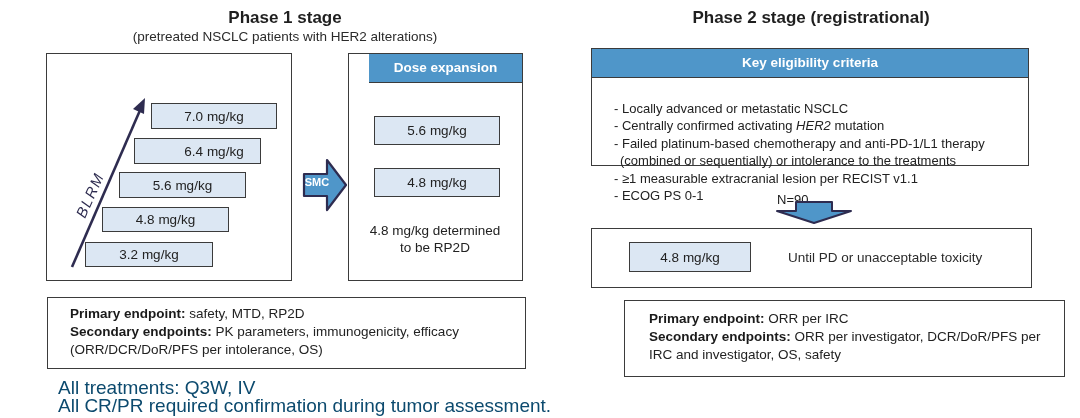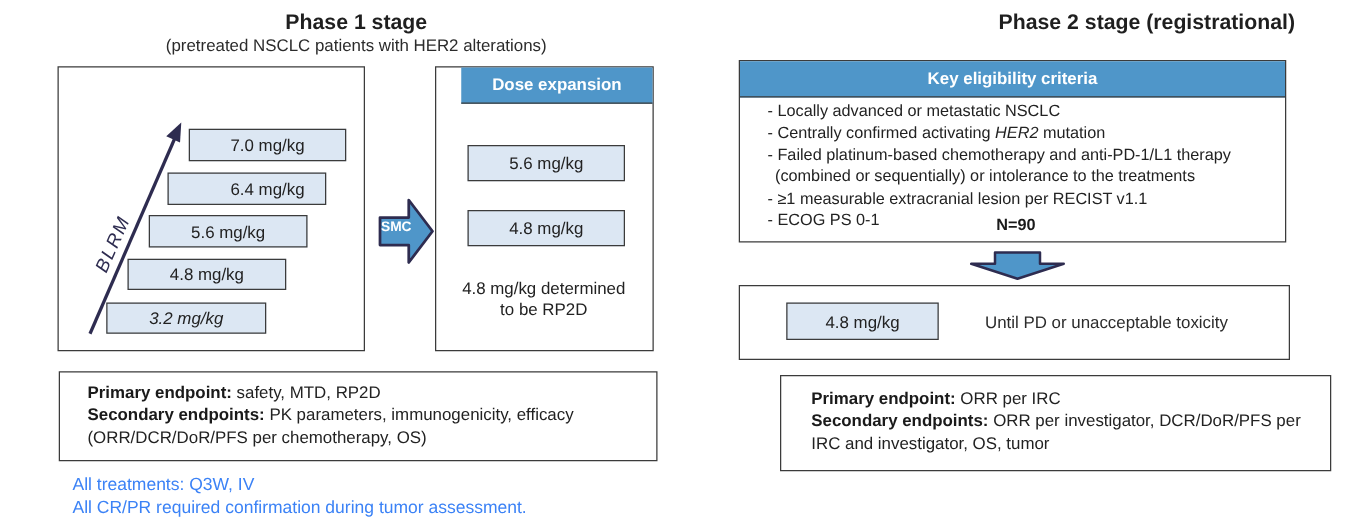--- a/index.html
+++ b/index.html
@@ -18,26 +18,26 @@
   .dose-box{
     position:absolute;background:#dce7f3;border:1.5px solid #3b3b3b;box-sizing:border-box;
     font-size:13.5px;text-align:center;display:flex;align-items:center;justify-content:center;
     color:#222222;
   }
   .note{font-size:13.5px;text-align:center;line-height:17px;color:#222222;}
   .endpoints{font-size:13.5px;line-height:18px;color:#222222;}
   .endpoints b{color:#1a1a1a;}
   .bullets{font-size:13px;line-height:17.4px;color:#222222;}
   .bullets .cont{padding-left:6px;}
-  .footnote{font-size:14px;line-height:17.5px;color:#3b82f6;}
+  .footnote{font-size:19px;line-height:17.5px;color:#0c4a6e;}
   .smc-text{
     position:absolute;left:0;top:19px;width:30px;text-align:center;
     color:#ffffff;font-weight:bold;font-size:11px;
   }
-  .n-badge{position:absolute;left:163px;top:4px;font-weight:bold;color:#1a1a1a;margin-left:20px;}
+  .n-badge{position:absolute;left:163px;top:4px;font-weight:normal;color:#1a1a1a;}
   i.gene{font-style:italic;}
 </style>
 </head>
 <body>
 
 <div id="figure">
 
   <div class="abs title" style="left:40px;top:8px;width:490px;">Phase 1 stage</div>
   <div class="abs subtitle" style="left:40px;top:29px;width:490px;">(pretreated NSCLC patients with HER2 alterations)</div>
 
@@ -46,21 +46,21 @@
     <svg class="abs" style="left:0;top:30px;" width="243" height="196" viewBox="0 0 243 196">
       <line x1="25" y1="183" x2="94" y2="24" stroke="#2e2c50" stroke-width="2.6"></line>
       <polygon points="98,14 86,25 97,30" fill="#2e2c50"></polygon>
       <text transform="translate(38,135) rotate(-66)" font-size="15" font-style="italic" letter-spacing="1.5" fill="#2e2c50">BLRM</text>
     </svg>
 
     <div class="dose-box" style="left:104px;top:49px;width:126px;height:26px;">7.0 mg/kg</div>
     <div class="dose-box" style="left:87px;top:84px;width:127px;height:26px;padding-left:33px;">6.4 mg/kg</div>
     <div class="dose-box" style="left:72px;top:118px;width:127px;height:26px;">5.6 mg/kg</div>
     <div class="dose-box" style="left:55px;top:153px;width:127px;height:25px;">4.8 mg/kg</div>
-    <div class="dose-box" style="left:38px;top:188px;width:128px;height:25px;font-style:italic;">3.2 mg/kg</div>
+    <div class="dose-box" style="left:38px;top:188px;width:128px;height:25px;">3.2 mg/kg</div>
   </div>
 
   <div class="abs" style="left:302px;top:157px;width:46px;height:56px;">
     <svg width="46" height="56" viewBox="0 0 46 56">
       <polygon points="2,17 25,17 25,3 44,28 25,53 25,39 2,39" fill="#4f96c9" stroke="#2e2c50" stroke-width="2.2" stroke-linejoin="round"></polygon>
     </svg>
     <span class="smc-text">SMC</span>
   </div>
 
   <div class="panel" style="left:348px;top:53px;width:175px;height:228px;padding-left:20px;">
@@ -69,33 +69,33 @@
     <div class="dose-box" style="left:25px;top:114px;width:126px;height:29px;">4.8 mg/kg</div>
     <div class="abs note" style="left:0;top:168px;width:172px;">
       <div>4.8 mg/kg determined</div>
       <div>to be RP2D</div>
     </div>
   </div>
 
   <div class="panel endpoints" style="left:47px;top:297px;width:479px;height:72px;padding:7px 6px 0 22px;">
     <div><b>Primary endpoint:</b><span> safety, MTD, RP2D</span></div>
     <div><b>Secondary endpoints:</b><span> PK parameters, immunogenicity, efficacy</span></div>
-    <div>(ORR/DCR/DoR/PFS per chemotherapy, OS)</div>
+    <div>(ORR/DCR/DoR/PFS per intolerance, OS)</div>
   </div>
 
   <div class="abs footnote" style="left:58px;top:379px;">
     <div>All treatments: Q3W, IV</div>
     <div>All CR/PR required confirmation during tumor assessment.</div>
   </div>
 
-  <div class="abs title" style="left:546px;top:8px;width:490px;text-align:right;">Phase 2 stage (registrational)</div>
+  <div class="abs title" style="left:566px;top:8px;width:490px;">Phase 2 stage (registrational)</div>
 
-  <div class="panel" style="left:591px;top:48px;width:438px;height:146px;">
+  <div class="panel" style="left:591px;top:48px;width:438px;height:118px;">
     <div class="panel-header">Key eligibility criteria</div>
-    <div class="bullets" style="padding:2px 8px 0 22px;">
+    <div class="bullets" style="padding:22px 8px 0 22px;">
       <div>- Locally advanced or metastatic NSCLC</div>
       <div><span>- Centrally confirmed activating </span><i class="gene">HER2</i><span> mutation</span></div>
       <div>- Failed platinum-based chemotherapy and anti-PD-1/L1 therapy</div>
       <div class="cont">(combined or sequentially) or intolerance to the treatments</div>
       <div>- ≥1 measurable extracranial lesion per RECIST v1.1</div>
       <div style="position:relative;">
         <span>- ECOG PS 0-1</span>
         <span class="n-badge">N=90</span>
       </div>
     </div>
@@ -106,16 +106,16 @@
   </svg>
 
   <div class="panel" style="left:591px;top:228px;width:441px;height:60px;">
     <div class="dose-box" style="left:37px;top:13px;width:122px;height:30px;">4.8 mg/kg</div>
     <div class="abs" style="left:196px;top:21px;font-size:13.5px;">Until PD or unacceptable toxicity</div>
   </div>
 
   <div class="panel endpoints" style="left:624px;top:300px;width:441px;height:77px;padding:9px 12px 0 24px;">
     <div><b>Primary endpoint:</b><span> ORR per IRC</span></div>
     <div><b>Secondary endpoints:</b><span> ORR per investigator, DCR/DoR/PFS per</span></div>
-    <div>IRC and investigator, OS, tumor</div>
+    <div>IRC and investigator, OS, safety</div>
   </div>
 
 </div>
 
 </body></html>

